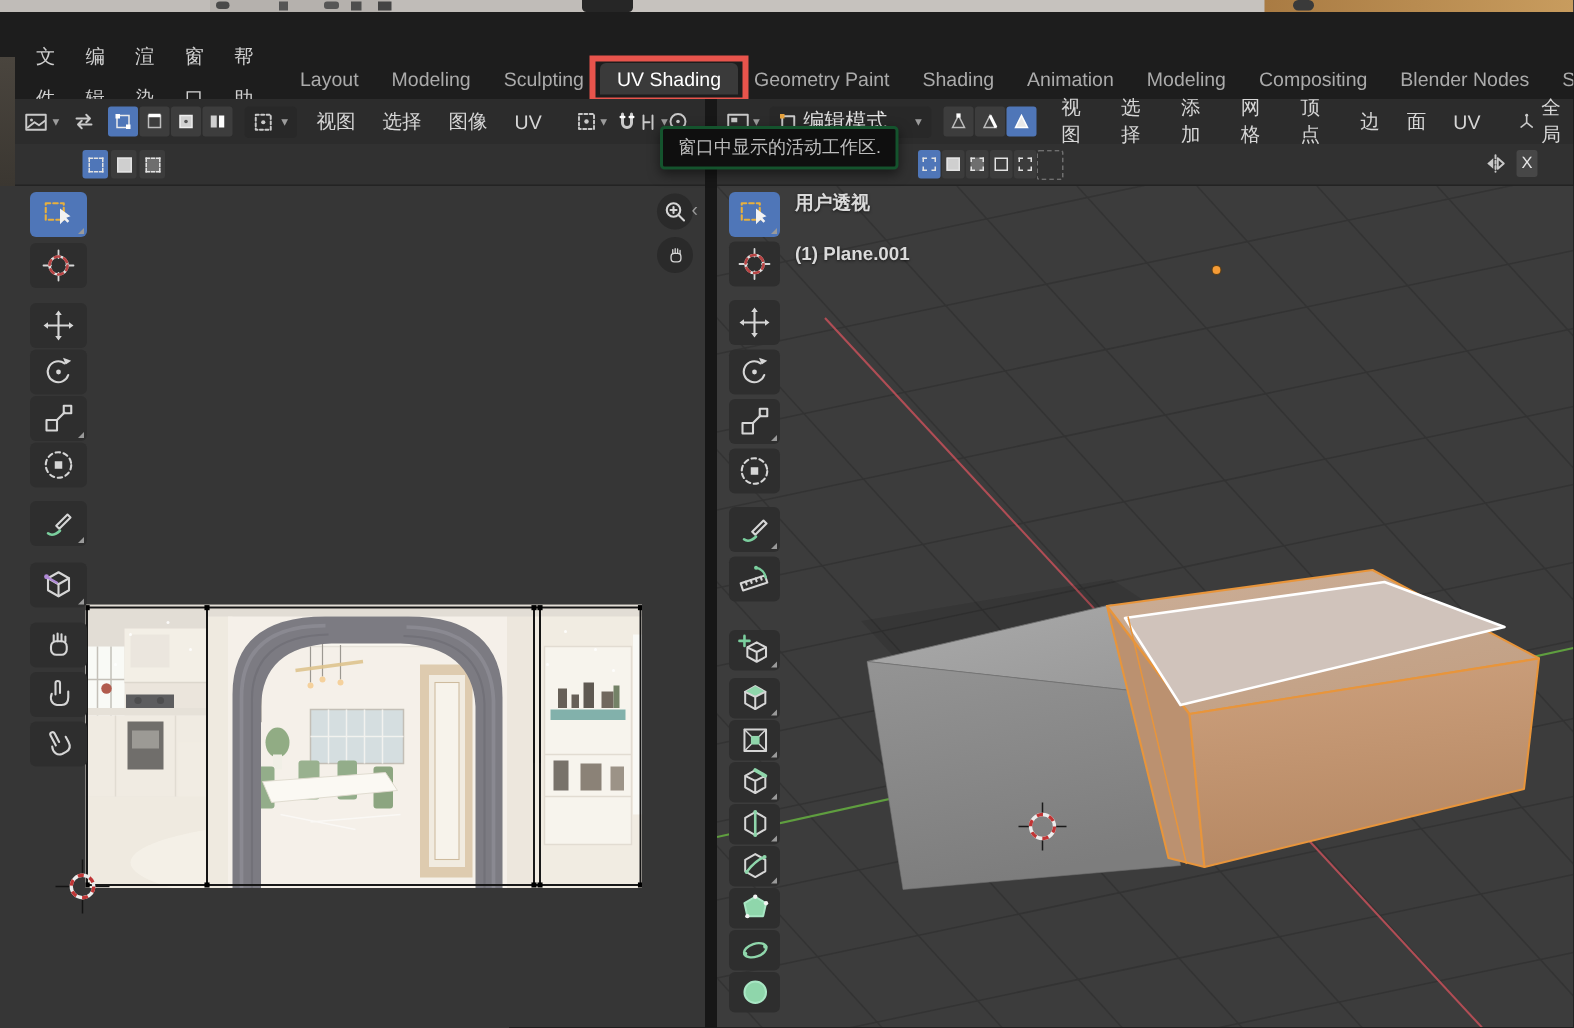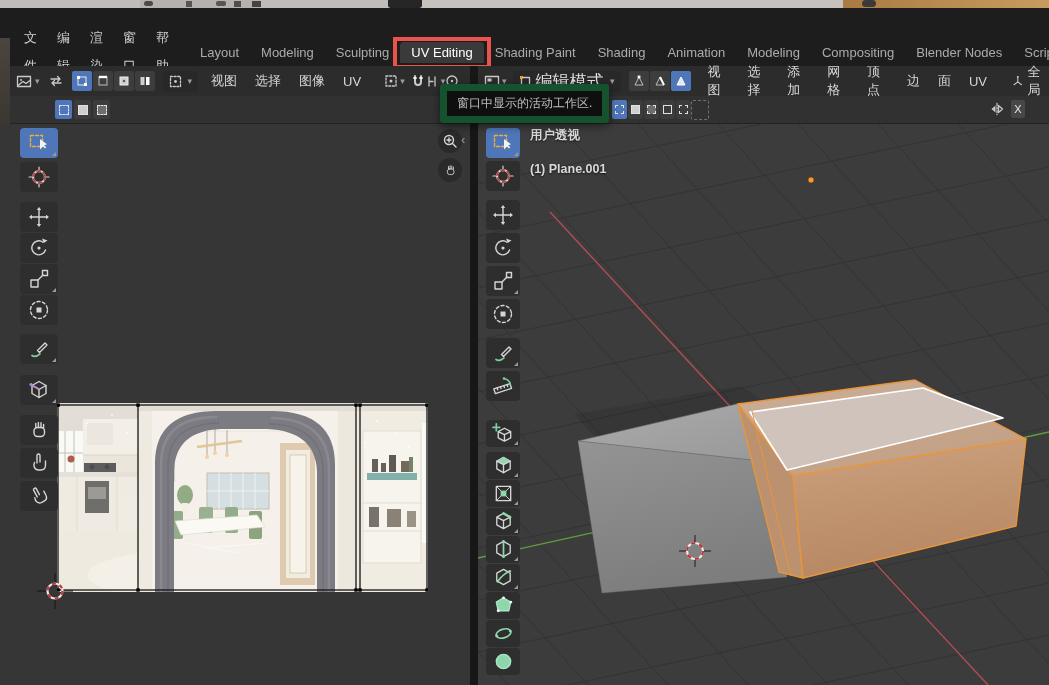--- a/index.html
+++ b/index.html
@@ -42,21 +42,21 @@
   .tb3{position:absolute;width:34px;left:8px;background:#2e2e2e;border-radius:4px;
       display:flex;align-items:center;justify-content:center;}
   .tb.on,.tb3.on{background:#4f76b8;}
   .sub::after{content:"";position:absolute;right:2px;bottom:2px;border-left:4px solid transparent;border-bottom:4px solid #9a9a9a;}
   svg.ic{stroke:#d6d6d6;fill:none;stroke-width:1.4;stroke-linecap:round;stroke-linejoin:round;display:block;}
   svg.icsm{stroke:#c9c9c9;fill:none;stroke-width:1.3;stroke-linecap:round;stroke-linejoin:round;display:block;}
   .gizmo{position:absolute;width:24px;height:24px;border-radius:50%;background:rgba(40,40,40,.85);
          display:flex;align-items:center;justify-content:center;}
   .ovl-txt{position:absolute;color:#dadada;text-shadow:0 1px 2px rgba(0,0,0,.6);font-size:12.5px;}
   
-  #tooltip{left:440px;top:84px;background:#0f0f0f;border:7px solid #14532d;border-radius:3px;
+  #tooltip{left:440px;top:84px;background:#0f0f0f;border:2px solid #14532d;border-radius:3px;
            padding:4px 10px;color:#bdbdbd;font-size:12px;z-index:50;box-shadow:0 3px 8px rgba(0,0,0,.5);white-space:nowrap;}
   .tsbtn{width:17px;height:19px;background:#3c3c3c;display:flex;align-items:center;justify-content:center;border-radius:2px;}
   .tsbtn.on{background:#4f76b8;}
   .tiny-sq{width:8px;height:8px;border:1px dashed #e2e2e2;}
   .tiny-sq.solid{border-style:solid;background:#cfcfcf;}
   .xbtn{width:14px;height:18px;background:#474747;border-radius:2px;color:#e6e6e6;font-size:11px;
         display:flex;align-items:center;justify-content:center;}
 </style>
 </head>
 <body>
@@ -89,24 +89,24 @@
     <span class="menu-item">文件</span>
     <span class="menu-item">编辑</span>
     <span class="menu-item">渲染</span>
     <span class="menu-item">窗口</span>
     <span class="menu-item">帮助</span>
     <div class="ws-tabs">
       <span class="ws-tab">Layout</span>
       <span class="ws-tab">Modeling</span>
       <span class="ws-tab">Sculpting</span>
       <span class="ws-tab active">
-        <span>UV Editing</span>
+        <span>UV Shading</span>
         <span class="red-box"></span>
       </span>
-      <span class="ws-tab">Shading Paint</span>
+      <span class="ws-tab">Geometry Paint</span>
       <span class="ws-tab">Shading</span>
       <span class="ws-tab">Animation</span>
       <span class="ws-tab">Modeling</span>
       <span class="ws-tab">Compositing</span>
       <span class="ws-tab">Blender Nodes</span>
       <span class="ws-tab">Script</span>
     </div>
 
   </div>
 
@@ -199,21 +199,21 @@
         <rect x="3.5" y="4.5" width="4" height="3" fill="#c9c9c9" stroke="none"></rect>
       </svg>
       <span class="chev">▾</span>
     </div>
     <div class="ddark" style="margin-left:6px;min-width:96px;">
       <svg class="icsm" width="13" height="13" viewBox="0 0 13 13">
         <rect x="2.5" y="2.5" width="8" height="8"></rect>
         <rect x="1" y="1" width="3" height="3" fill="#e6a13c" stroke="none"></rect>
         <rect x="9" y="9" width="3" height="3" fill="#e6a13c" stroke="none"></rect>
       </svg>
-      <span style="color:#e2e2e2;font-size:17px;">编辑模式</span>
+      <span style="color:#e2e2e2;font-size:14px;">编辑模式</span>
       <span class="chev" style="margin-left:auto;">▾</span>
     </div>
     <div class="modesbox">
       <div class="modebtn">
         <svg width="12" height="12" viewBox="0 0 12 12">
           <path d="M2 10 L6 2 L10 10 Z" fill="none" stroke="#bdbdbd"></path>
           <rect x="4.6" y="0.6" width="2.8" height="2.8" fill="#fff"></rect>
         </svg>
       </div>
       <div class="modebtn">

